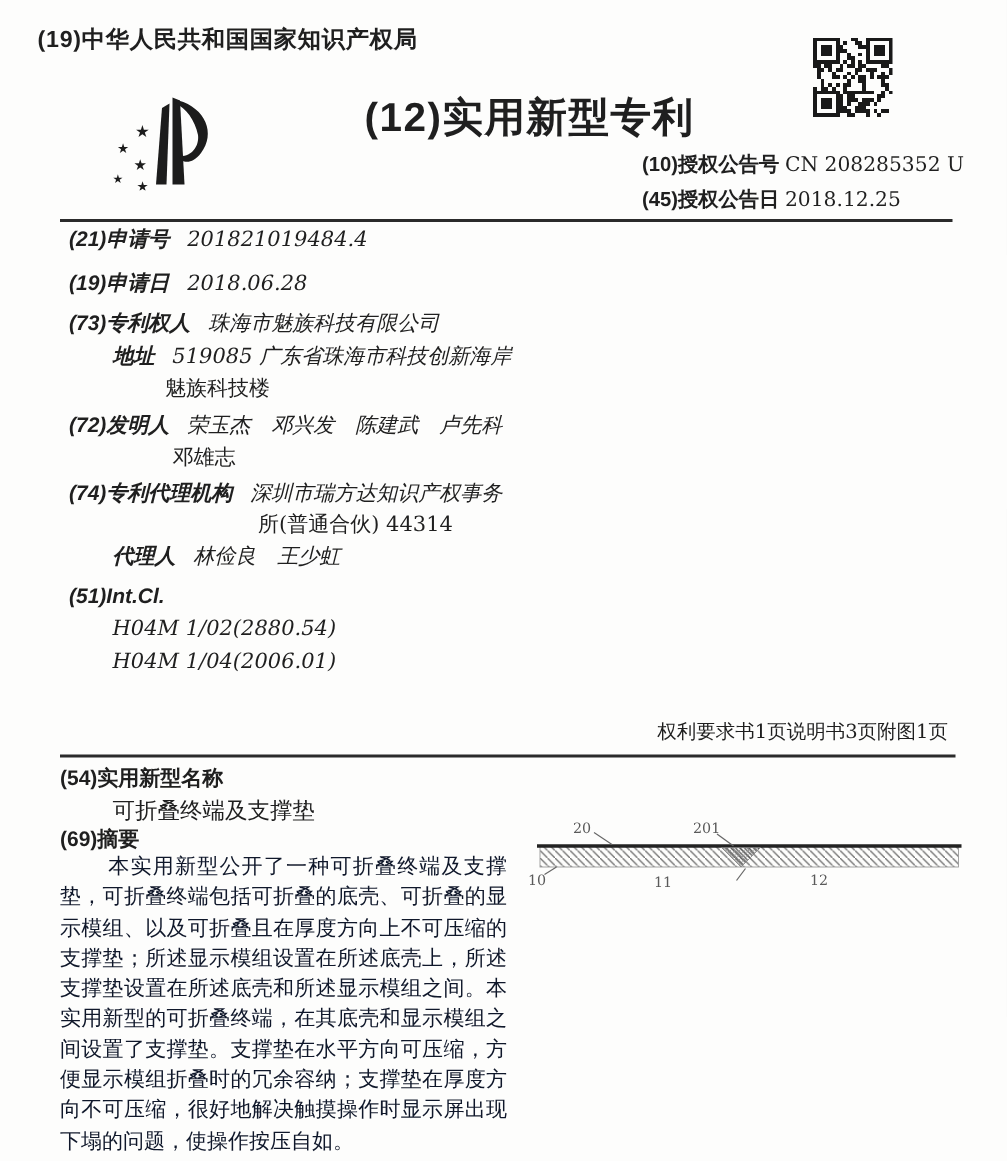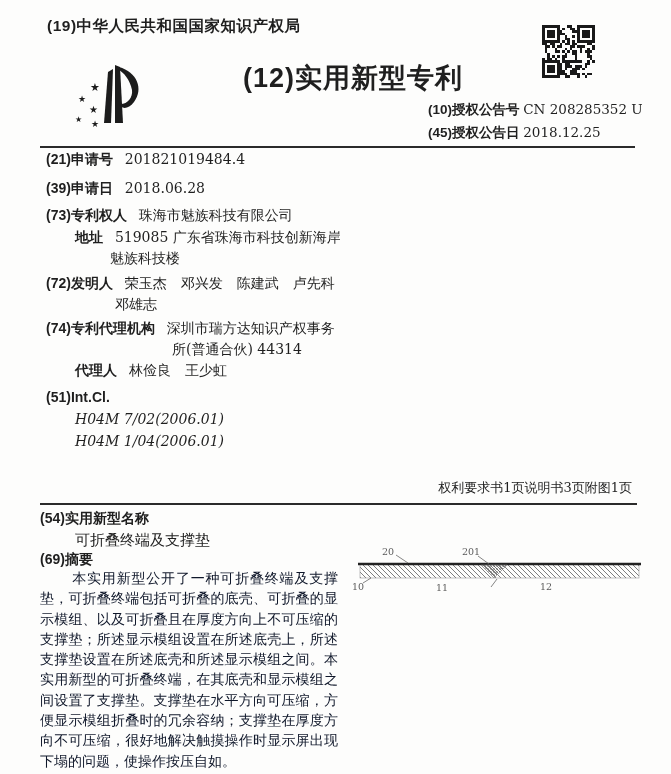--- a/index.html
+++ b/index.html
@@ -4,27 +4,27 @@
 <style>
   html,body{margin:0;padding:0;}
   body{
     width:671px;height:774px;background:#f6f6f4;
     font-family:"Liberation Sans",sans-serif;color:#1f1f1f;
     position:relative;overflow:hidden;
   }
   .page{position:absolute;inset:0;background:#fdfdfc;}
   .abs{position:absolute;}
   .hei{font-family:"Liberation Sans",sans-serif;font-weight:700;}
-  .office-title{left:47px;top:16px;font-size:15.5px;letter-spacing:0.5px;}
+  .office-title{left:25px;top:16px;font-size:15.5px;letter-spacing:0.5px;}
   .doc-type{left:243px;top:60px;font-size:27px;letter-spacing:1px;}
   .pub-row{left:428px;font-size:13.5px;white-space:nowrap;}
   .pub-row .lab{font-weight:700;}
   .pub-row .val{font-family:"DejaVu Serif","Liberation Serif",serif;margin-left:0;}
   .rule{position:absolute;background:#2b2b2b;height:2px;}
-  .brow{position:absolute;font-size:14px;white-space:nowrap;}
+  .brow{position:absolute;font-size:14px;white-space:nowrap;font-style:italic;}
   .brow .lab{font-weight:700;}
   .brow .val{font-family:"DejaVu Serif","Liberation Serif",serif;margin-left:8px;}
   .cont{position:absolute;font-size:14px;font-family:"DejaVu Serif","Liberation Serif",serif;white-space:nowrap;}
   .ipc{font-style:italic;font-family:"DejaVu Serif","Liberation Serif",serif;}
   .pages-info{right:39px;top:479px;font-size:13px;font-family:"DejaVu Serif","Liberation Serif",serif;}
   .pages-info span{}
   .sec-label{font-size:14px;font-weight:700;}
   .sec-title{font-size:15px;font-family:"DejaVu Serif","Liberation Serif",serif;}
   .abstract{
     left:40px;top:568px;width:298px;font-size:14px;line-height:20.3px;
@@ -299,21 +299,21 @@
   </div>
 
   <div class="rule" style="left:40px;top:146px;width:595px"></div>
 
   <div class="brow" style="left:46px;top:151px">
     <span class="lab">(21)申请号</span>
     <span class="val">201821019484.4</span>
   </div>
 
   <div class="brow" style="left:46px;top:180px">
-    <span class="lab">(39)申请日</span>
+    <span class="lab">(19)申请日</span>
     <span class="val">2018.06.28</span>
   </div>
 
   <div class="brow" style="left:46px;top:207px">
     <span class="lab">(73)专利权人</span>
     <span class="val">珠海市魅族科技有限公司</span>
   </div>
   <div class="brow" style="left:75px;top:229px">
     <span class="lab">地址</span>
     <span class="val">519085 广东省珠海市科技创新海岸</span>
@@ -332,21 +332,21 @@
   </div>
   <div class="cont" style="left:172px;top:341px">所(普通合伙) 44314</div>
   <div class="brow" style="left:75px;top:362px">
     <span class="lab">代理人</span>
     <span class="val">林俭良　王少虹</span>
   </div>
 
   <div class="brow" style="left:46px;top:389px">
     <span class="lab">(51)Int.Cl.</span>
   </div>
-  <div class="cont ipc" style="left:75px;top:411px">H04M 7/02(2006.01)</div>
+  <div class="cont ipc" style="left:75px;top:411px">H04M 1/02(2880.54)</div>
   <div class="cont ipc" style="left:75px;top:433px">H04M 1/04(2006.01)</div>
 
   <div class="abs pages-info">
     <span>权利要求书1页</span><span>说明书3页</span><span>附图1页</span>
   </div>
   <div class="rule" style="left:40px;top:503px;width:597px"></div>
 
   <div class="abs sec-label" style="left:40px;top:510px">(54)实用新型名称</div>
   <div class="abs sec-title" style="left:75px;top:531px">可折叠终端及支撑垫</div>
   <div class="abs sec-label" style="left:40px;top:551px">(69)摘要</div>

